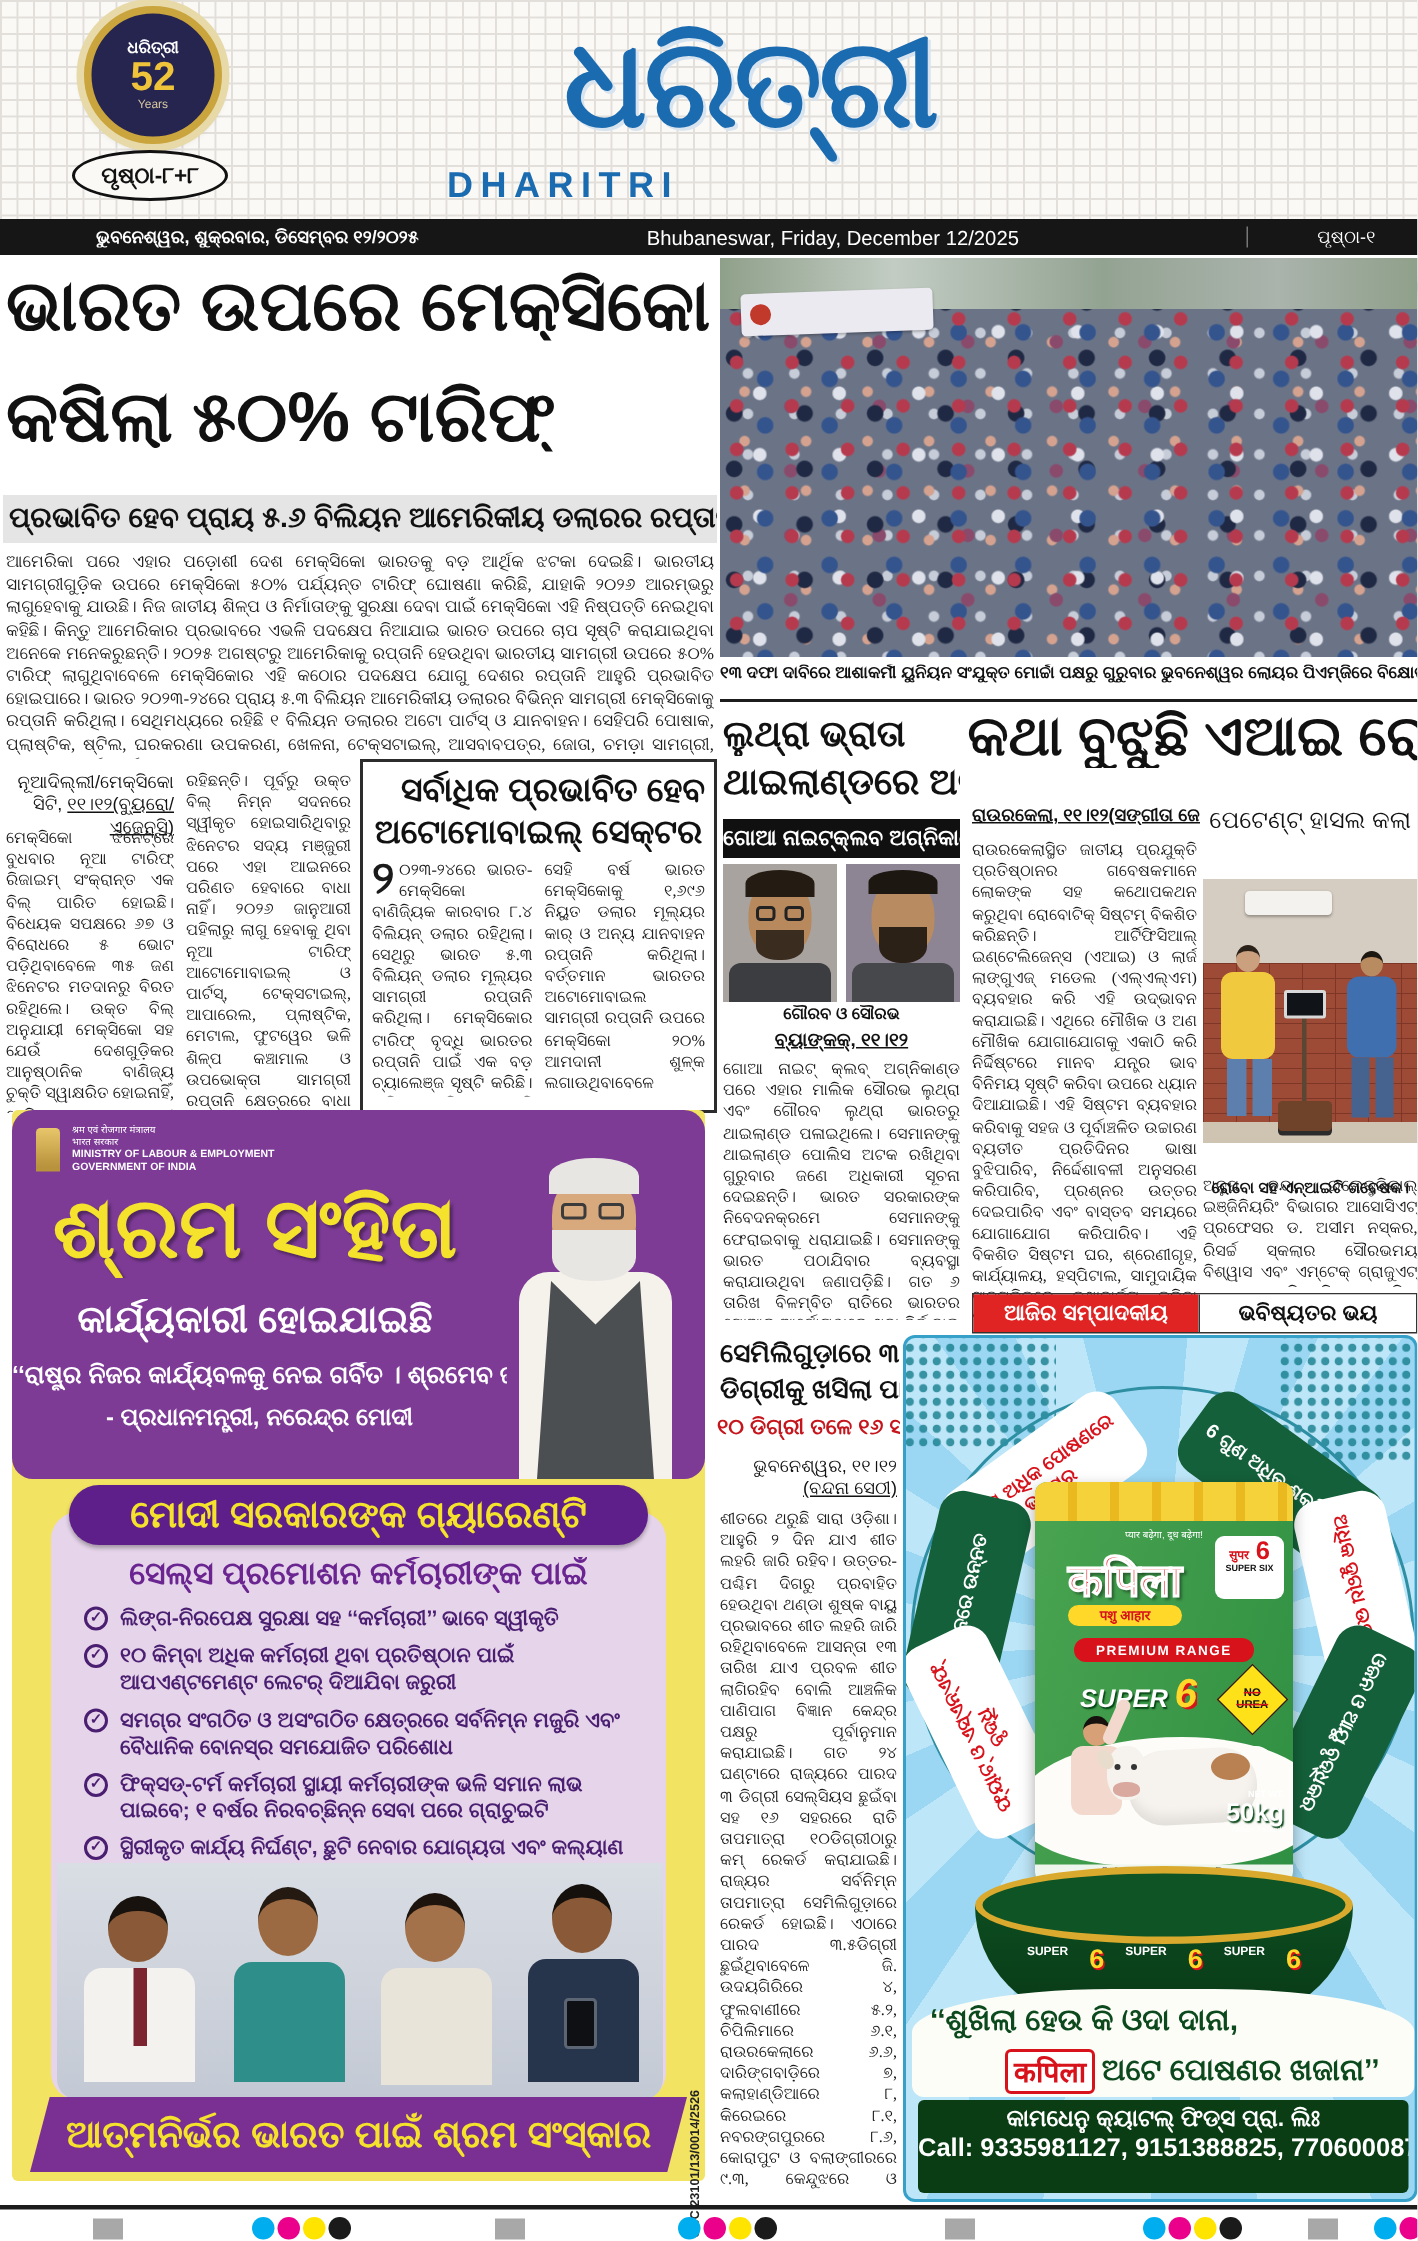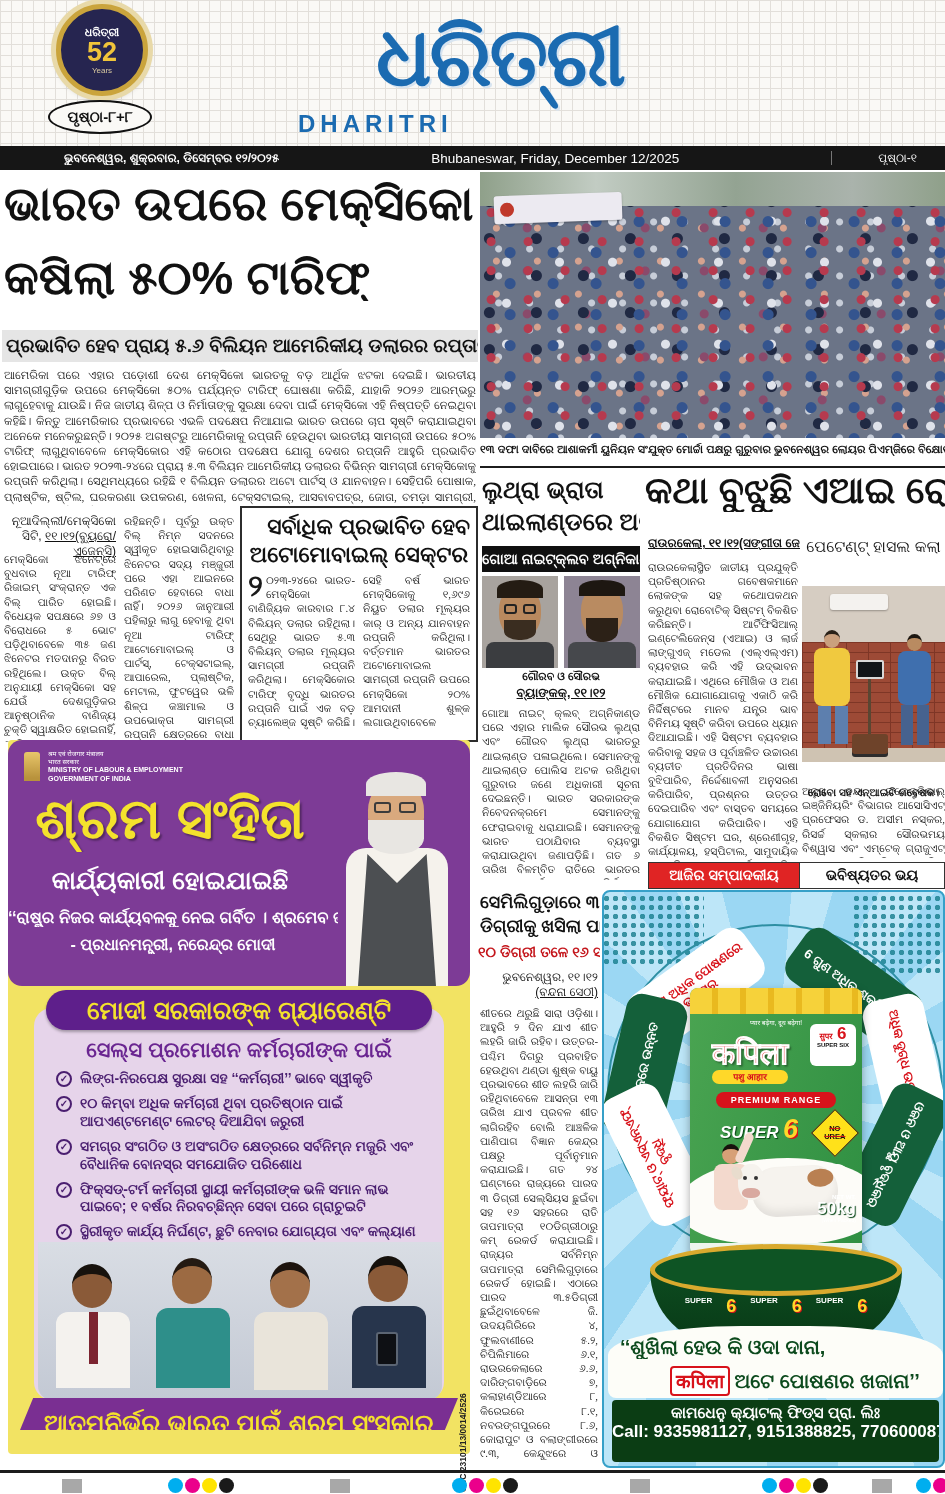--- a/index.html
+++ b/index.html
@@ -267,21 +267,21 @@
         <div style="width:74px;height:78px;background:#e9e4da;border-radius:12px 12px 0 0;margin-top:4px;"></div>
       </div>
       <div class="person" style="left:314px;top:14px;">
         <div style="width:40px;height:46px;background:#8a5a38;border-radius:50%;margin-left:16px;border-top:9px solid #15100b;"></div>
         <div style="width:74px;height:82px;background:#27354c;border-radius:12px 12px 0 0;margin-top:4px;position:relative;">
           <div style="position:absolute;left:24px;top:26px;width:22px;height:34px;background:#0e1014;border:2px solid #5b6573;border-radius:3px;"></div>
         </div>
       </div>
     </div>
 
-    <div class="abs ctr nowrap" style="left:12px;top:658px;width:438px;height:32px;background:#7a2f92;clip-path:polygon(3% 0,100% 0,97% 100%,0 100%);color:#f4e22c;font-size:25px;font-weight:bold;line-height:50px;">ଆତ୍ମନିର୍ଭର ଭାରତ ପାଇଁ ଶ୍ରମ ସଂସ୍କାର</div>
+    <div class="abs ctr nowrap" style="left:12px;top:658px;width:438px;height:50px;background:#7a2f92;clip-path:polygon(3% 0,100% 0,97% 100%,0 100%);color:#f4e22c;font-size:25px;font-weight:bold;line-height:50px;">ଆତ୍ମନିର୍ଭର ଭାରତ ପାଇଁ ଶ୍ରମ ସଂସ୍କାର</div>
   </div>
   <div class="abs" style="left:458px;top:1388px;height:104px;writing-mode:vertical-rl;transform:rotate(180deg);font-size:8.5px;font-weight:bold;color:#222;">CBC 23101/13/0014/2526</div>
 
   <div class="abs kapila" style="left:602px;top:890px;width:343px;height:578px;">
     <div class="abs" style="left:-20px;top:-16px;width:120px;height:90px;background-image:radial-gradient(circle,#157d8c 0 2.5px,transparent 3px);background-size:9px 9px;opacity:.8;"></div>
     <div class="abs" style="left:248px;top:-16px;width:120px;height:100px;background-image:radial-gradient(circle,#157d8c 0 2.5px,transparent 3px);background-size:9px 9px;opacity:.8;"></div>
     <div class="abs" style="left:3px;top:32px;width:336px;height:336px;border:2px solid #2e8fa3;border-radius:50%;"></div>
 
     <div class="seg seg-white" style="left:101px;top:173px;transform:rotate(-36deg) translateY(-134px);">6 ଗୁଣ ଅଧିକ ପୋଷଣରେ ଭରପୂର</div>
     <div class="seg seg-green" style="left:101px;top:173px;transform:rotate(36deg) translateY(-134px);">6 ଗୁଣ ଅଧିକ ଶକ୍ତିଶାଳୀ</div>

